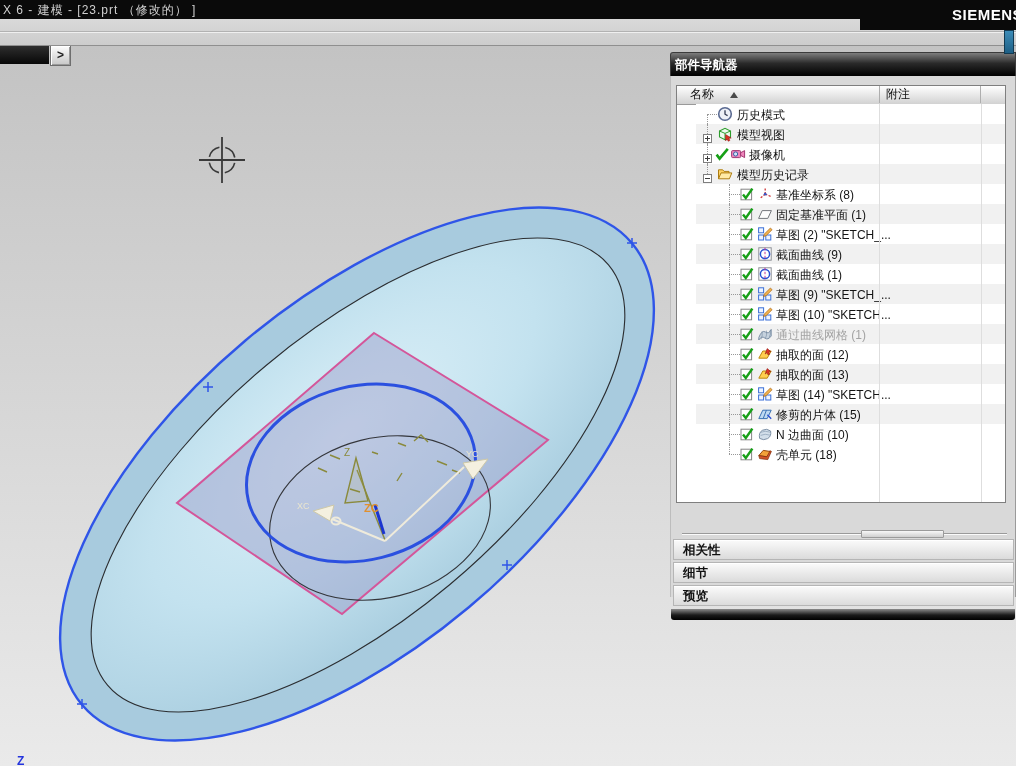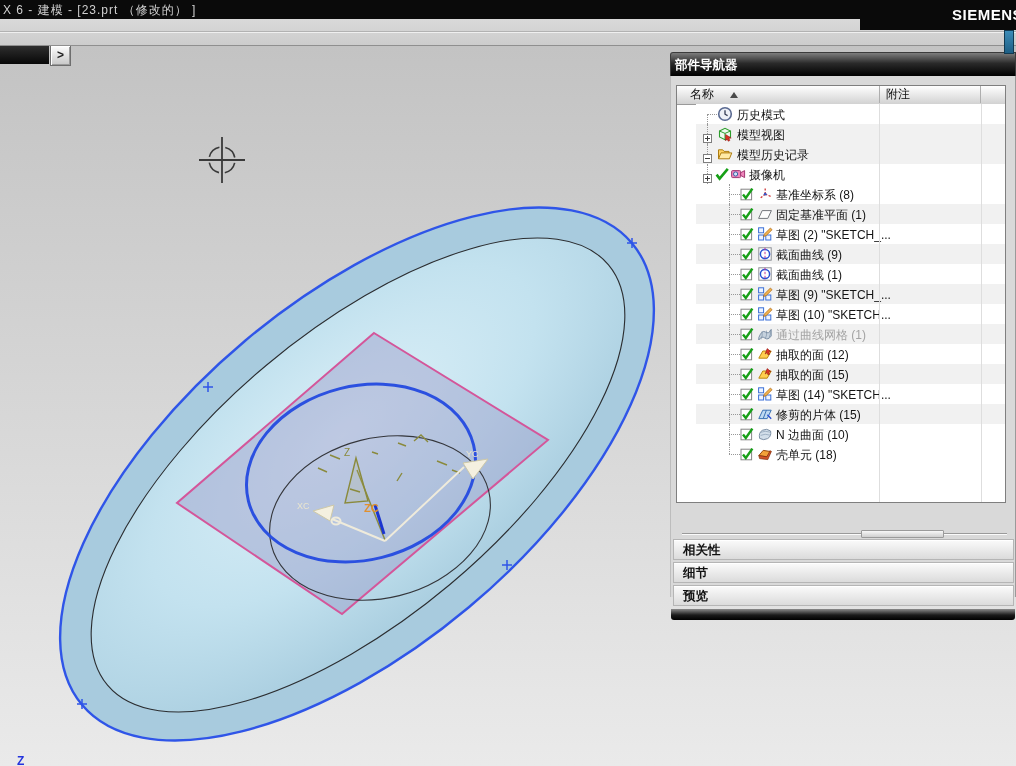--- a/index.html
+++ b/index.html
@@ -176,49 +176,49 @@
                 <path d="M2 4.5h5" stroke="#3c3c3c"></path>
                 <path d="M4.5 2v5" stroke="#3c3c3c"></path>
               </svg></span>
             <span class="ticon" style="left:21px"><svg viewBox="0 0 16 16">
                 <path d="M2.5 5L8 2.3 13.5 5v6L8 13.7 2.5 11z" fill="#effaef" stroke="#2e9e2e" stroke-width="1.1"></path>
                 <path d="M2.5 5L8 7.4 13.5 5M8 7.4v6.3" fill="none" stroke="#2e9e2e"></path>
                 <path d="M8.6 8.6l5.6 3.4-2.4.3 1 2.2-1.6.7-1-2.2-1.6 1.8z" fill="#e03024" stroke="#8c1812" stroke-width="0.6"></path>
               </svg></span>
             <span class="tlabel" style="left:41px">模型视图</span>
           </div>
-          <div class="trow alt">
-            <span class="gv" style="left:11px;top:0;height:10px"></span>
-            <span class="exp"><svg viewBox="0 0 9 9">
-                <rect x="0.5" y="0.5" width="8" height="8" fill="#fff" stroke="#7e7e7e"></rect>
-                <path d="M2 4.5h5" stroke="#3c3c3c"></path>
-              </svg></span>
-            <span class="ticon" style="left:21px"><svg viewBox="0 0 16 16">
-                <path d="M1.5 12.8V3.8h4.2l1.4 1.6H12v2" fill="#ffd467" stroke="#ad7d12"></path>
-                <path d="M1.5 12.8L4 6.9h10.8l-2.4 5.9z" fill="#ffeaa6" stroke="#ad7d12"></path>
-              </svg></span>
-            <span class="tlabel" style="left:41px">模型历史记录</span>
-          </div>
           <div class="trow">
             <span class="gv" style="left:11px;top:0;height:20px"></span>
             <span class="exp"><svg viewBox="0 0 9 9">
                 <rect x="0.5" y="0.5" width="8" height="8" fill="#fff" stroke="#7e7e7e"></rect>
                 <path d="M2 4.5h5" stroke="#3c3c3c"></path>
                 <path d="M4.5 2v5" stroke="#3c3c3c"></path>
               </svg></span>
             <span class="chkg"><svg viewBox="0 0 14 14">
                 <path d="M1.6 7.6l3 4L12.8 1.8" fill="none" stroke="#17a017" stroke-width="2.6"></path>
               </svg></span>
             <span class="ticon" style="left:34px"><svg viewBox="0 0 16 16">
                 <rect x="1.6" y="4.6" width="9" height="7" rx="1" fill="#ef86bb" stroke="#a23a74"></rect>
                 <circle cx="5.6" cy="8" r="2.1" fill="#cfe4f7" stroke="#3b62a8"></circle>
                 <path d="M10.6 6.8l4-2.2v7l-4-2.2z" fill="#ef86bb" stroke="#a23a74"></path>
               </svg></span>
             <span class="tlabel" style="left:53px">摄像机</span>
           </div>
+          <div class="trow alt">
+            <span class="gv" style="left:11px;top:0;height:10px"></span>
+            <span class="exp"><svg viewBox="0 0 9 9">
+                <rect x="0.5" y="0.5" width="8" height="8" fill="#fff" stroke="#7e7e7e"></rect>
+                <path d="M2 4.5h5" stroke="#3c3c3c"></path>
+              </svg></span>
+            <span class="ticon" style="left:21px"><svg viewBox="0 0 16 16">
+                <path d="M1.5 12.8V3.8h4.2l1.4 1.6H12v2" fill="#ffd467" stroke="#ad7d12"></path>
+                <path d="M1.5 12.8L4 6.9h10.8l-2.4 5.9z" fill="#ffeaa6" stroke="#ad7d12"></path>
+              </svg></span>
+            <span class="tlabel" style="left:41px">模型历史记录</span>
+          </div>
           <div class="trow">
             <span class="gv" style="left:33px;top:0;height:20px"></span>
             <span class="gh" style="left:33px;top:10px;width:11px"></span>
             <span class="cbx"><svg viewBox="0 0 14 14">
                 <rect x="1" y="2.2" width="10.6" height="10.6" fill="#fff" stroke="#858585"></rect>
                 <path d="M3 7.4l2.8 3.6L12.4 1.6" fill="none" stroke="#17a017" stroke-width="2.4"></path>
               </svg></span>
             <span class="ticon" style="left:61px"><svg viewBox="0 0 16 16">
                 <path d="M8.2 8.2V2.4M8.2 8.2L3 12.4M8.2 8.2l5.6 2.2" fill="none" stroke="#cf3434" stroke-width="1.3" stroke-dasharray="2.2 1.4"></path>
                 <circle cx="8.2" cy="8.2" r="1.4" fill="#3b55c4"></circle>
@@ -340,21 +340,21 @@
             <span class="gv" style="left:33px;top:0;height:20px"></span>
             <span class="gh" style="left:33px;top:10px;width:11px"></span>
             <span class="cbx"><svg viewBox="0 0 14 14">
                 <rect x="1" y="2.2" width="10.6" height="10.6" fill="#fff" stroke="#858585"></rect>
                 <path d="M3 7.4l2.8 3.6L12.4 1.6" fill="none" stroke="#17a017" stroke-width="2.4"></path>
               </svg></span>
             <span class="ticon" style="left:61px"><svg viewBox="0 0 16 16">
                 <path d="M1.8 12.2l4-7.2h8.4l-4 7.2z" fill="#ffcf4f" stroke="#bd8912"></path>
                 <path d="M10.2 2.6l3.6 3-2.2.4 1 2.2-1.6.6-1-2.2-1.8 1.4z" fill="#e23326" stroke="#8c1812" stroke-width="0.6"></path>
               </svg></span>
-            <span class="tlabel" style="left:80px">抽取的面 (15)</span>
+            <span class="tlabel" style="left:80px">抽取的面 (13)</span>
           </div>
           <div class="trow">
             <span class="gv" style="left:33px;top:0;height:20px"></span>
             <span class="gh" style="left:33px;top:10px;width:11px"></span>
             <span class="cbx"><svg viewBox="0 0 14 14">
                 <rect x="1" y="2.2" width="10.6" height="10.6" fill="#fff" stroke="#858585"></rect>
                 <path d="M3 7.4l2.8 3.6L12.4 1.6" fill="none" stroke="#17a017" stroke-width="2.4"></path>
               </svg></span>
             <span class="ticon" style="left:61px"><svg viewBox="0 0 16 16">
                 <rect x="1.6" y="1.8" width="5" height="5" fill="#eef4ff" stroke="#3a6fd8"></rect>

